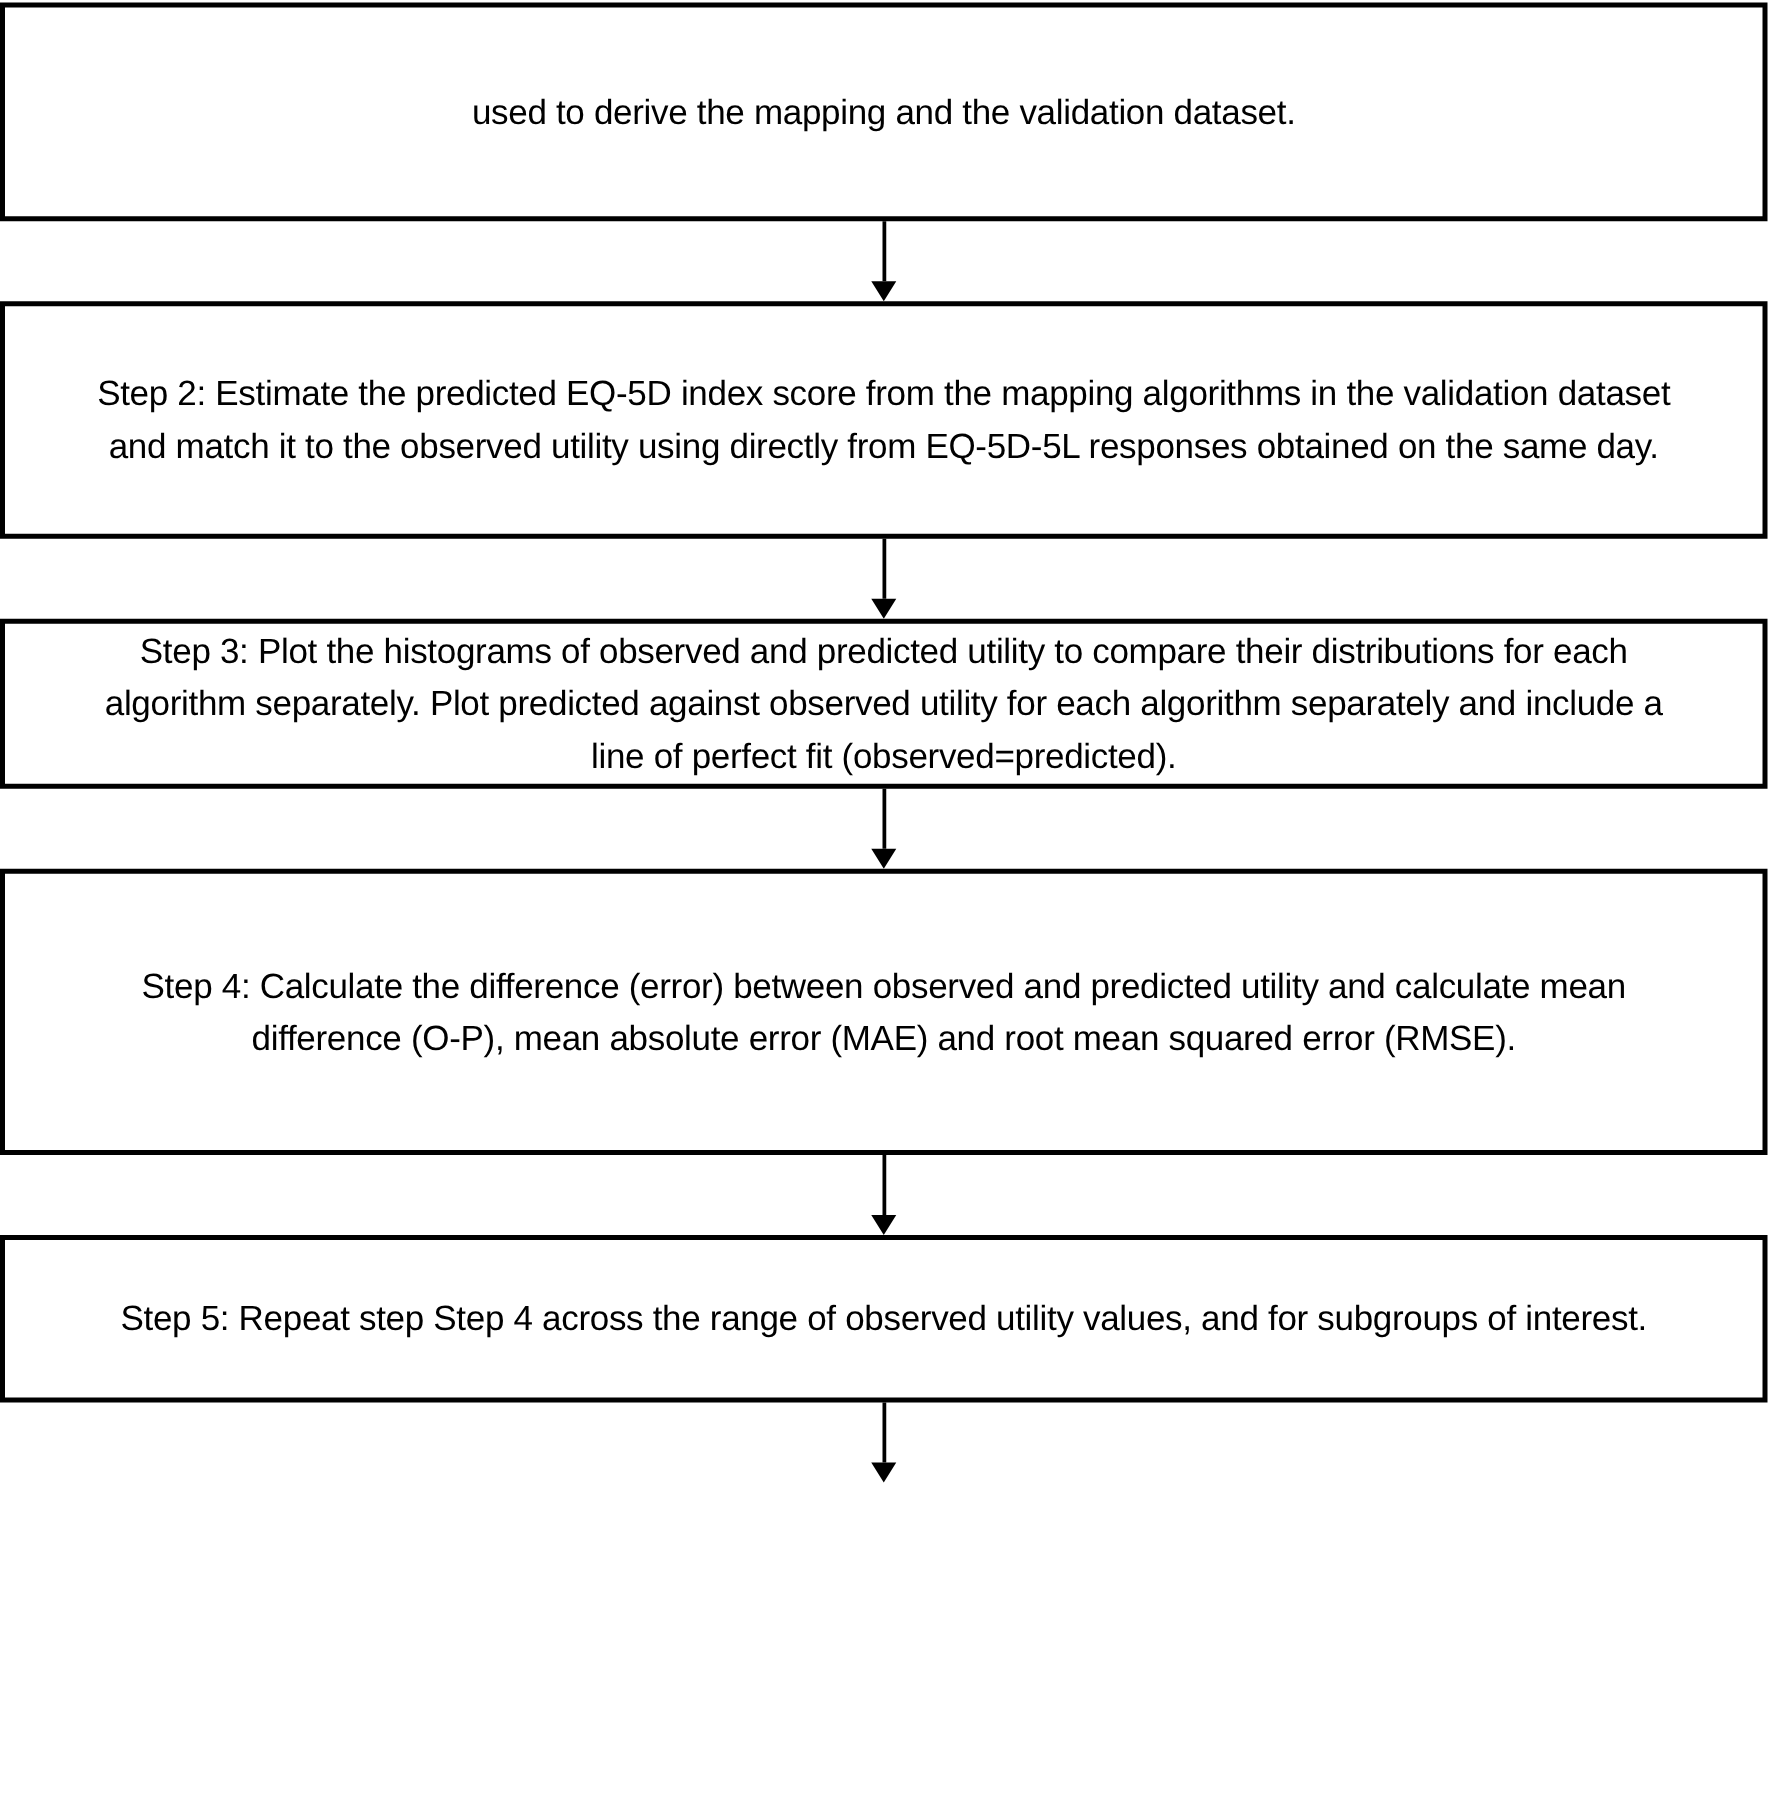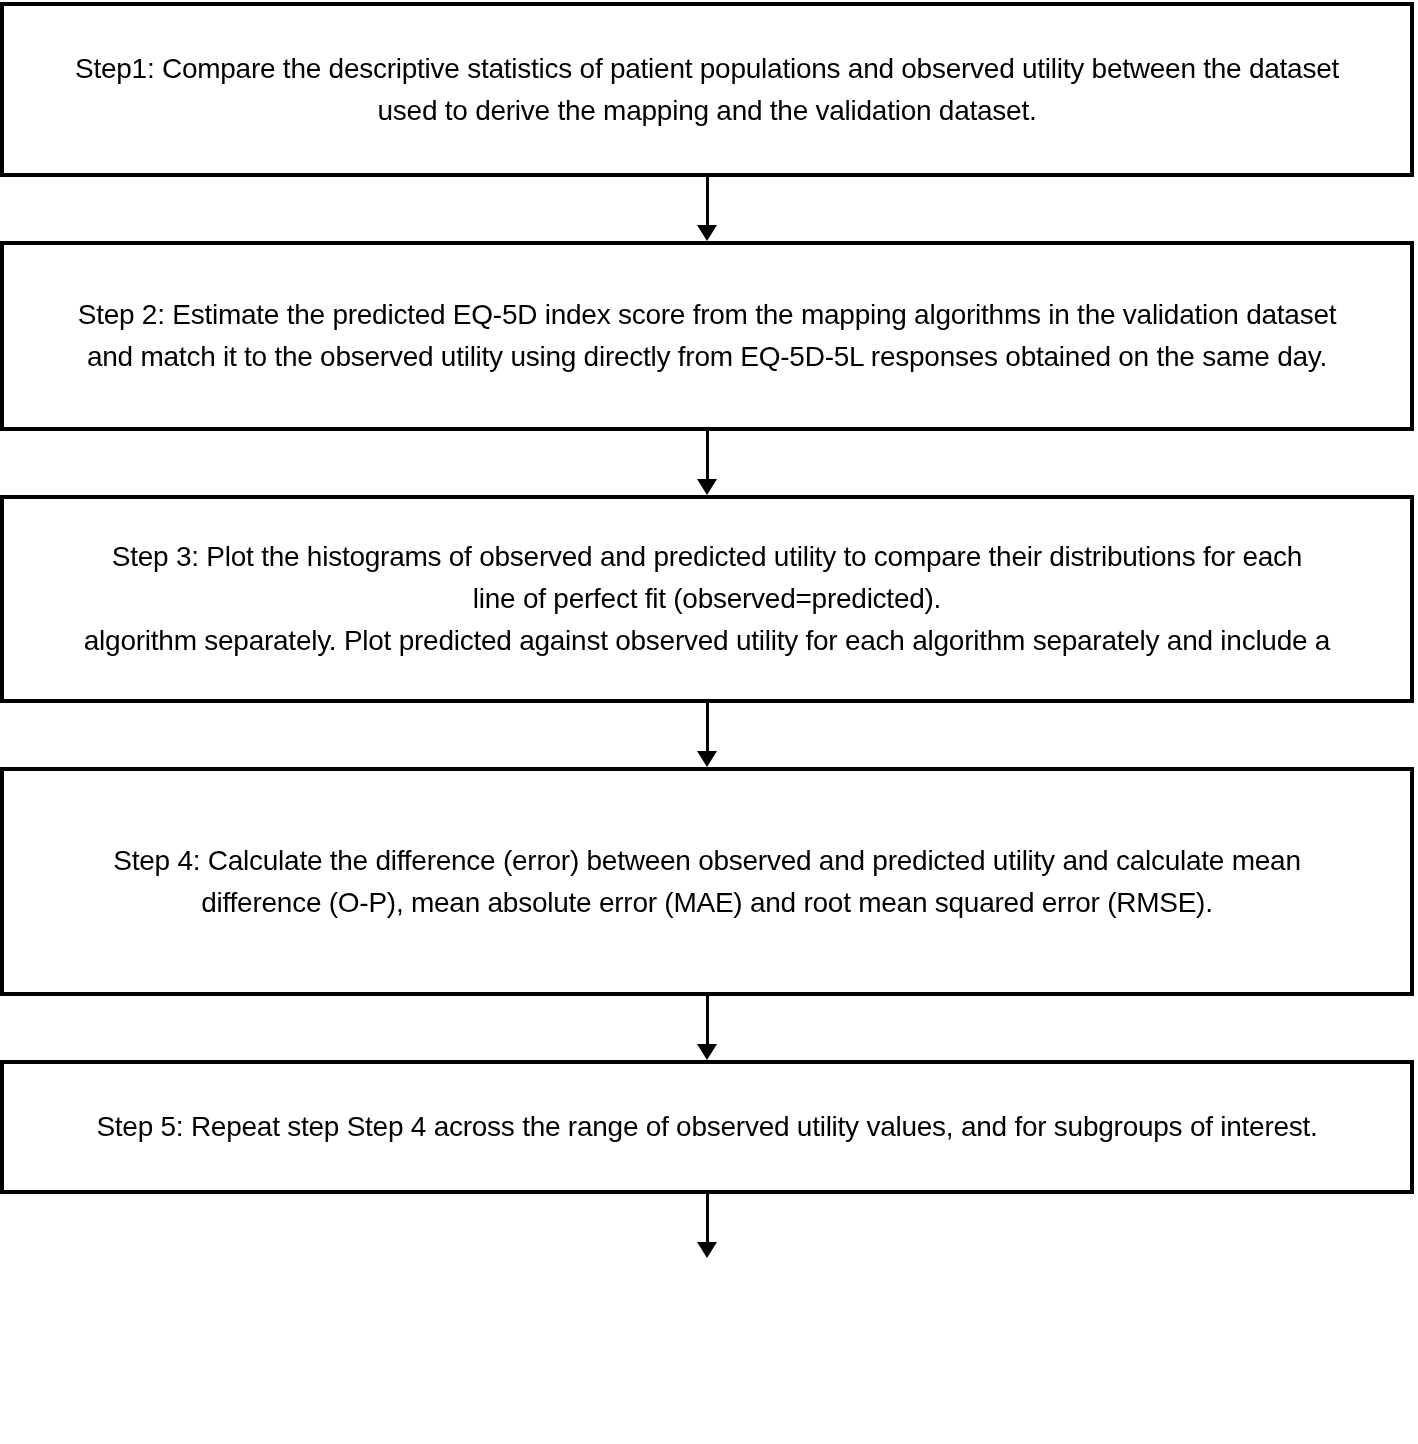--- a/index.html
+++ b/index.html
@@ -66,21 +66,20 @@
     border-top: 16px solid var(--arrow, #000);
   }
 </style>
 </head>
 <body>
 
 <div class="figure">
 
   <div class="step-box" style="height:175px">
     <div class="step-text">
-      <div class="line">Step1: Compare the descriptive statistics of patient populations and observed utility between the dataset</div>
       <div class="line">used to derive the mapping and the validation dataset.</div>
     </div>
   </div>
 
   <div class="arrow">
     <div class="arrow-stem"></div>
     <div class="arrow-head"></div>
   </div>
 
   <div class="step-box" style="height:190px">
@@ -88,25 +87,25 @@
       <div class="line">Step 2: Estimate the predicted EQ-5D index score from the mapping algorithms in the validation dataset</div>
       <div class="line">and match it to the observed utility using directly from EQ-5D-5L responses obtained on the same day.</div>
     </div>
   </div>
 
   <div class="arrow">
     <div class="arrow-stem"></div>
     <div class="arrow-head"></div>
   </div>
 
-  <div class="step-box" style="height:208px">
+  <div class="step-box" style="height:136px">
     <div class="step-text">
       <div class="line">Step 3: Plot the histograms of observed and predicted utility to compare their distributions for each</div>
+      <div class="line">algorithm separately. Plot predicted against observed utility for each algorithm separately and include a</div>
       <div class="line">line of perfect fit (observed=predicted).</div>
-      <div class="line">algorithm separately. Plot predicted against observed utility for each algorithm separately and include a</div>
     </div>
   </div>
 
   <div class="arrow">
     <div class="arrow-stem"></div>
     <div class="arrow-head"></div>
   </div>
 
   <div class="step-box" style="height:229px">
     <div class="step-text">

